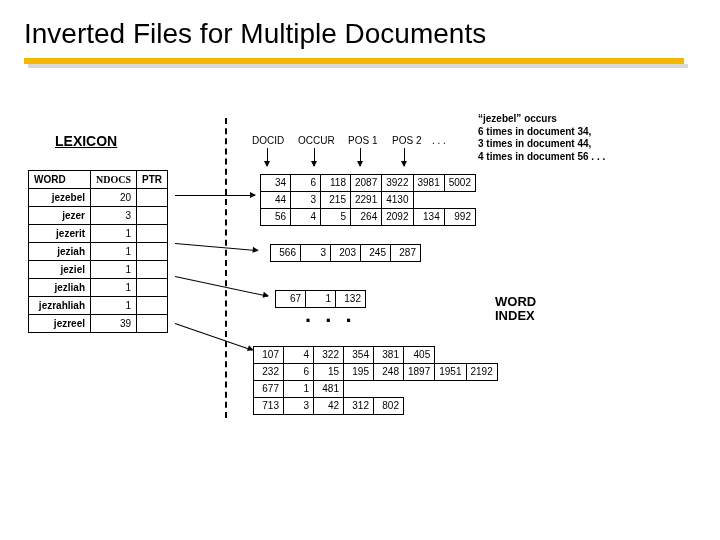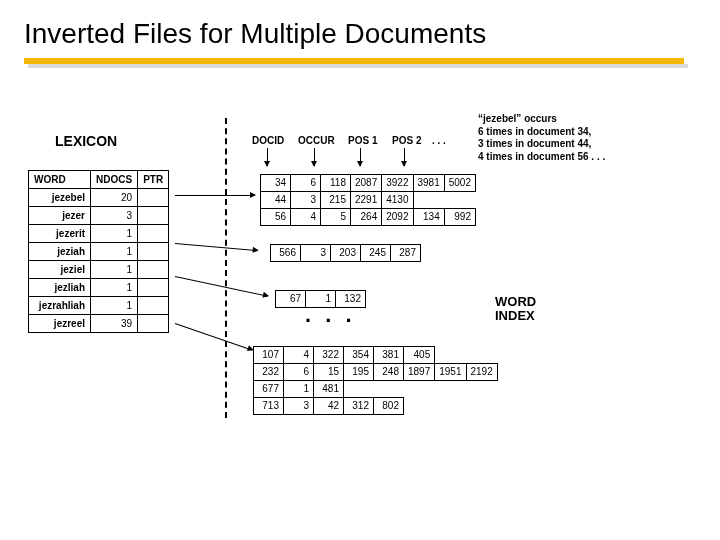--- a/index.html
+++ b/index.html
@@ -23,25 +23,25 @@
   .underline-shadow {
     position: absolute;
     left: 28px; top: 64px;
     width: 660px; height: 4px;
     background: #bfbfbf;
     opacity: 0.6;
   }
   .lexicon-label {
     position: absolute;
     left: 55px; top: 133px;
-    font-size: 14px; font-weight: bold;
+    font-size: 14px; font-weight: bold; text-decoration: underline;
   }
   .hdr {
     position: absolute; top: 135px;
-    font-size: 10px; font-weight: bold;
+    font-size: 10px; font-weight: normal;
     text-align: center;
   }
   .hdr.docid { left: 252px; }
   .hdr.occur { left: 298px; }
   .hdr.pos1  { left: 348px; }
   .hdr.pos2  { left: 392px; }
   .hdr.dots  { left: 432px; }
   .note {
     position: absolute;
     left: 478px; top: 113px;
@@ -72,21 +72,21 @@
     border: 1px solid #000;
     padding: 1px 5px;
     text-align: left;
     height: 15px;
     line-height: 15px;
   }
   .lex-table th { font-weight: bold; }
   .lex-table td.num { text-align: right; }
   .lex-table td.word { font-weight: bold; width: 62px; text-align: right; }
   .lex-table th.w1 { width: 62px; }
-  .lex-table th.w2 { width: 36px; }
+  .lex-table th.w2 { width: 36px; font-family: Liberation Serif, serif; }
   .lex-table th.w3 { width: 26px; }
 
   
   .posting {
     position: absolute;
     border-collapse: collapse;
     font-size: 10px;
   }
   .posting td {
     border: 1px solid #000;

